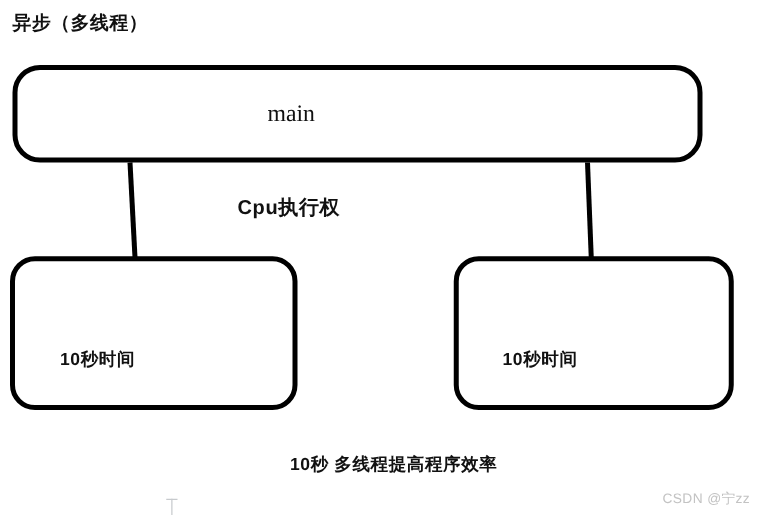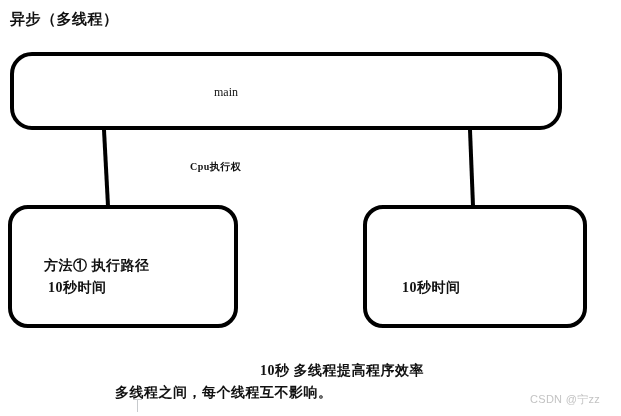--- a/index.html
+++ b/index.html
@@ -10,21 +10,21 @@
   #canvas {
     position: relative;
     width: 621px;
     height: 416px;
     background: #ffffff;
     overflow: hidden;
     font-family: "Liberation Serif", "DejaVu Serif", serif;
     color: #111111;
   }
   .cjk {
-    font-family: Liberation Serif, serif;
+    font-family: Liberation Sans, sans-serif;
     font-weight: bold;
     letter-spacing: 0.5px;
   }
 
   
   #diagram-title {
     position: absolute;
     left: 10px;
     top: 9px;
     font-size: 15px;
@@ -58,41 +58,41 @@
     top: 205px;
     width: 224px;
     height: 123px;
   }
 
   
   #main-label {
     position: absolute;
     left: 214px;
     top: 84px;
-    font-size: 12px;
+    font-size: 19px;
     line-height: 16px;
     white-space: nowrap;
   }
   .node-text {
     position: absolute;
     font-size: 14px;
     line-height: 21px;
     white-space: nowrap;
   }
   #method-one-line-1 { left: 44px;  top: 255px; }
   #method-one-line-2 { left: 48px;  top: 277px; }
   #method-two-line-1 { left: 397px; top: 255px; }
   #method-two-line-2 { left: 402px; top: 277px; }
 
   
   #cpu-label {
     position: absolute;
     left: 190px;
     top: 158px;
-    font-size: 10px;
+    font-size: 16px;
     line-height: 18px;
     white-space: nowrap;
   }
 
   
   #connectors {
     position: absolute;
     left: 0;
     top: 0;
     width: 621px;
@@ -100,21 +100,21 @@
     pointer-events: none;
   }
 
   
   .caption {
     position: absolute;
     font-size: 14px;
     line-height: 20px;
     white-space: nowrap;
   }
-  #caption-line-1 { left: 232px; top: 361px; margin-left: 28px; }
+  #caption-line-1 { left: 232px; top: 361px; }
   #caption-line-2 { left: 115px; top: 383px; }
 
   
   #text-caret {
     position: absolute;
     left: 133px;
     top: 399px;
     width: 9px;
     height: 13px;
     opacity: 0.55;
@@ -160,28 +160,26 @@
     <line x1="104" y1="130" x2="108" y2="206" stroke="#000000" stroke-width="4" stroke-linecap="butt"></line>
     <line x1="470" y1="130" x2="473" y2="206" stroke="#000000" stroke-width="4" stroke-linecap="butt"></line>
   </svg>
 
   <div id="main-box" class="node-box"></div>
   <div id="main-label">main</div>
 
   <div id="cpu-label" class="cjk">Cpu执行权</div>
 
   <div id="method-one-box" class="node-box"></div>
-  <div id="method-one-line-1" class="node-text cjk">方法① 执行路径</div>
   <div id="method-one-line-2" class="node-text cjk">10秒时间</div>
 
   <div id="method-two-box" class="node-box"></div>
   <div id="method-two-line-2" class="node-text cjk">10秒时间</div>
 
   <div id="caption-line-1" class="caption cjk">10秒 多线程提高程序效率</div>
-  <div id="caption-line-2" class="caption cjk">多线程之间，每个线程互不影响。</div>
 
   <div id="text-caret">
     <div class="cap"></div>
     <div class="stem"></div>
   </div>
 
   <div id="watermark">CSDN @宁zz</div>
 
 </div>
 

